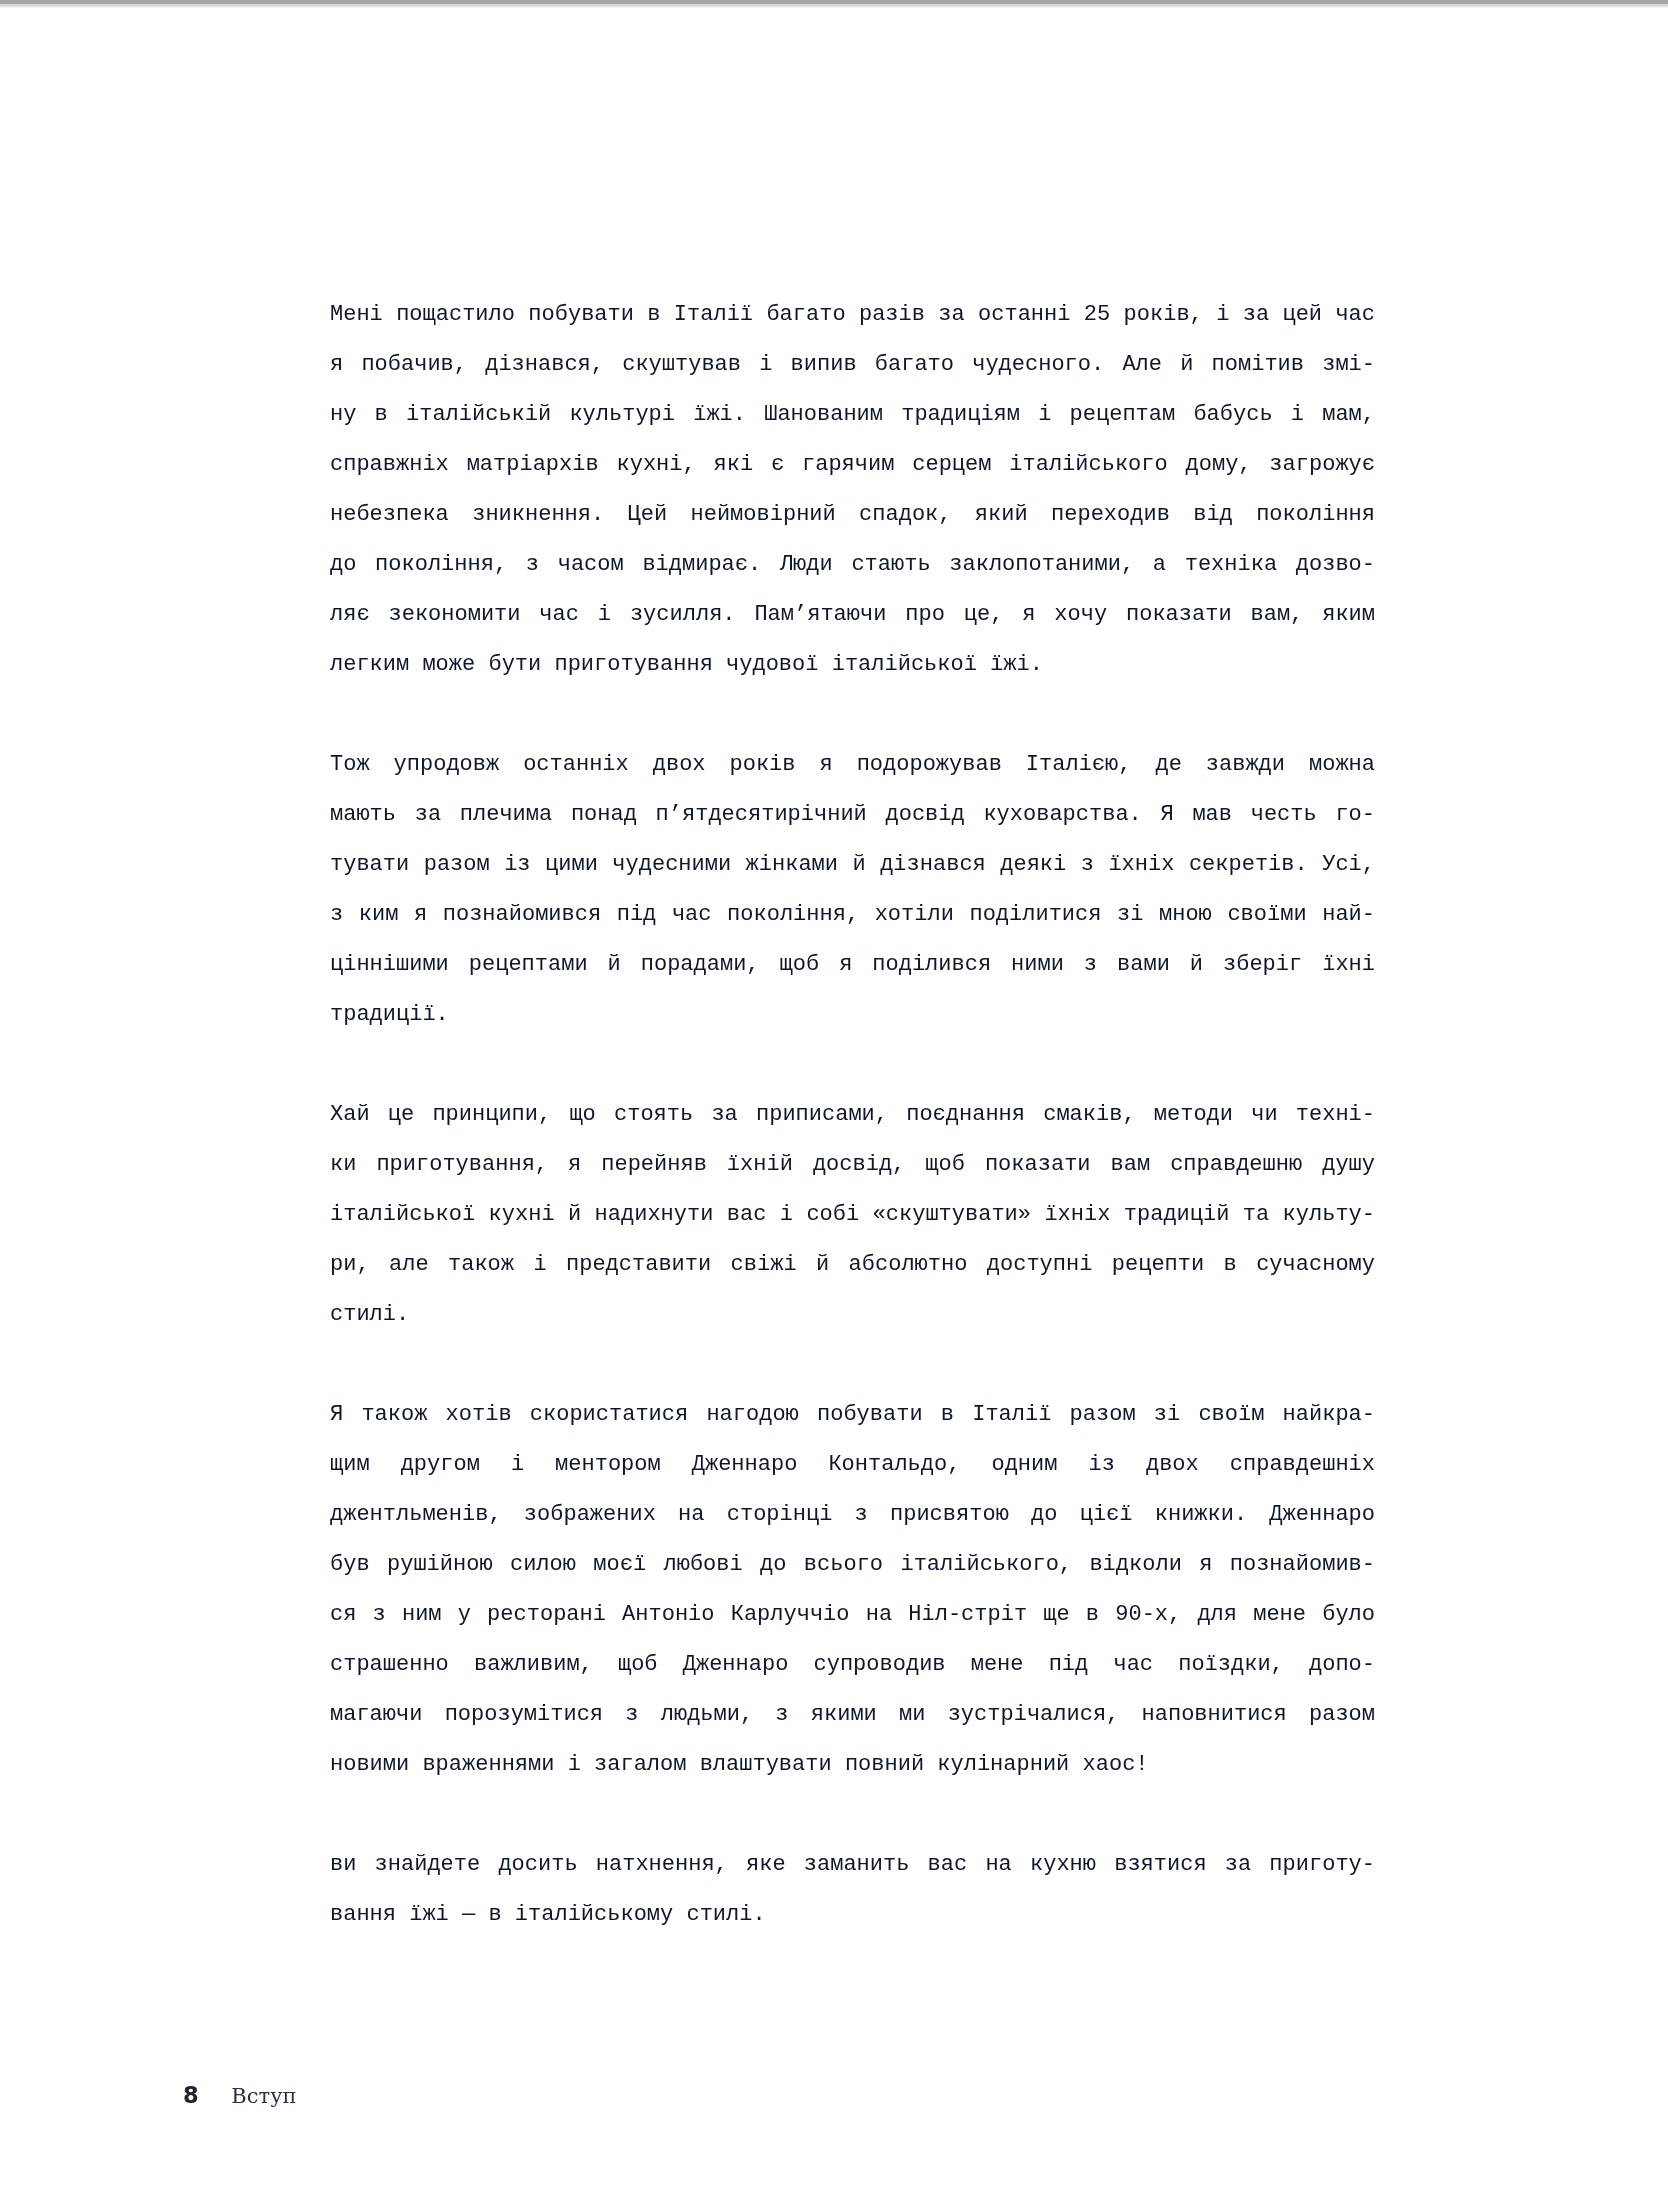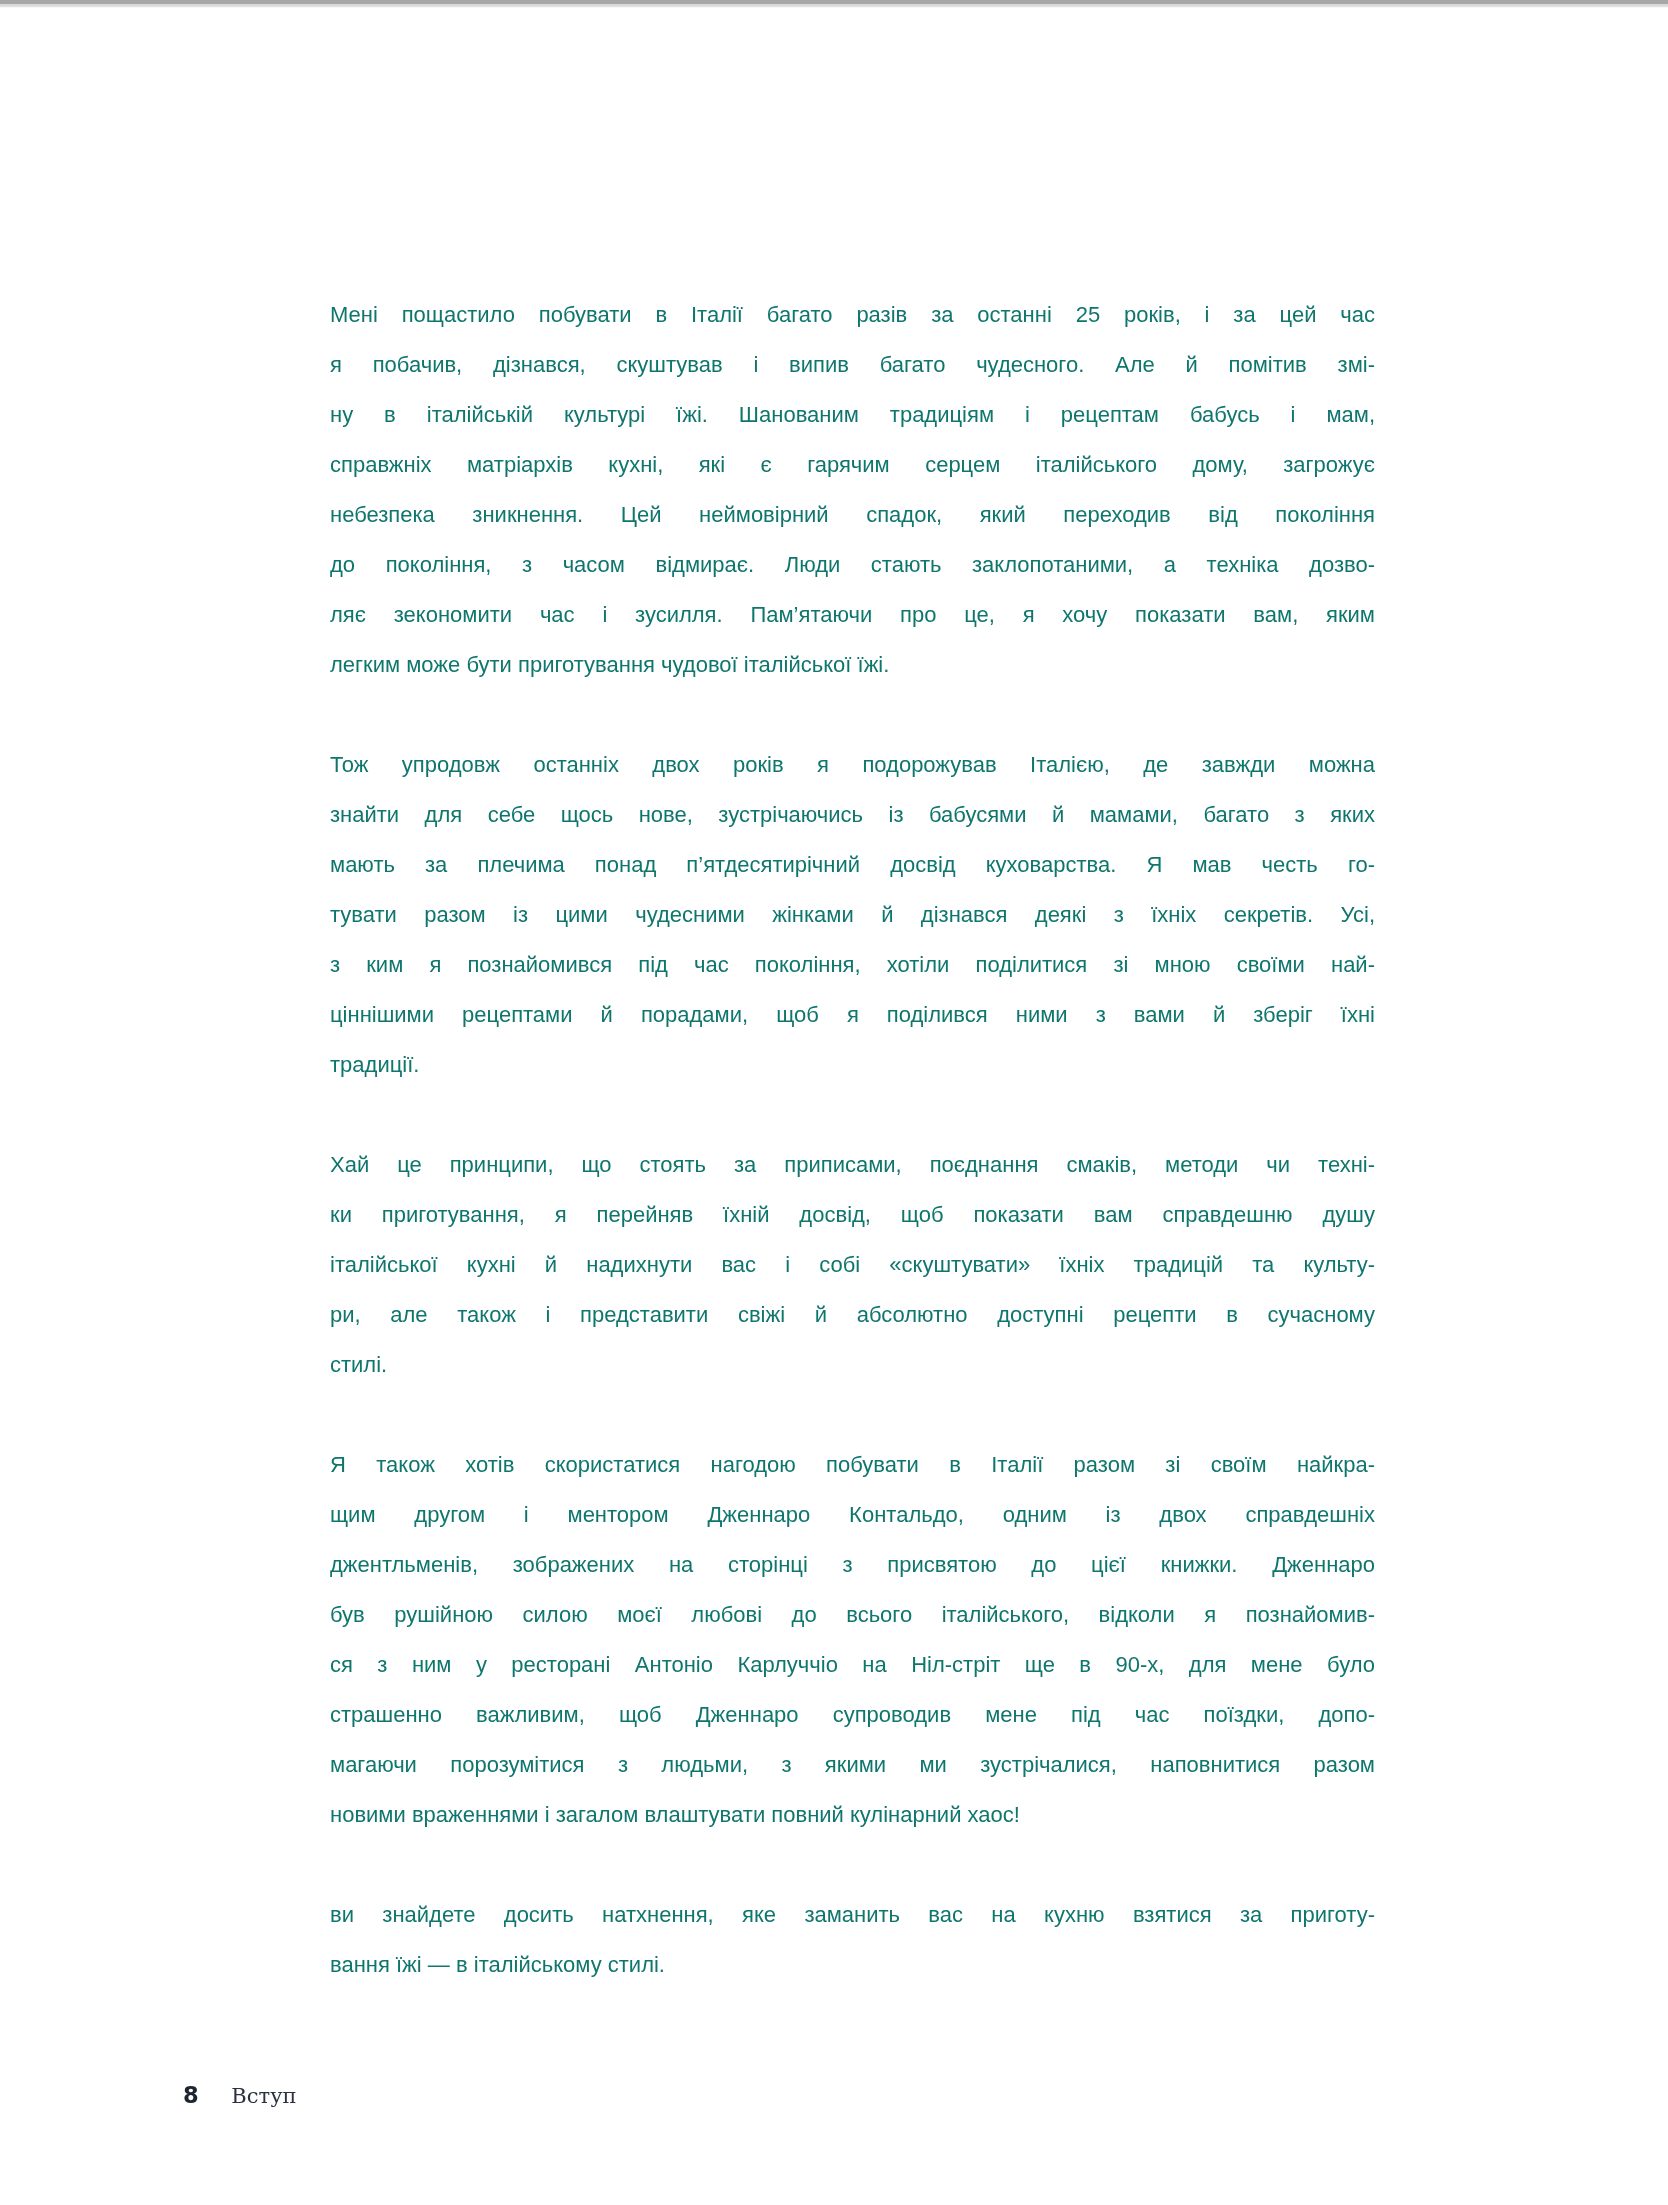--- a/index.html
+++ b/index.html
@@ -21,24 +21,24 @@
     background: linear-gradient(to bottom,
       #a7a7a7 0px, #a7a7a7 4.3px,
       #d8d8d8 4.3px, #d8d8d8 6px,
       #fdfdfd 7.8px, #ffffff 8.7px);
   }
   .page-text {
     position: absolute;
     left: 330px;
     top: 290px;
     width: 1045px;
-    font-family: Liberation Sans, sans-serif;
+    font-family: Liberation Mono, monospace;
     font-size: 22px;
     line-height: 50px;
-    color: #0f766e;
+    color: #0f172a;
     text-align: justify;
   }
   .para {
     margin: 0 0 50px 0;
   }
   .para:last-child {
     margin-bottom: 0;
   }
   .line {
     text-align: justify;
@@ -80,21 +80,20 @@
       <div class="line">я побачив, дізнався, скуштував і випив багато чудесного. Але й помітив змі-</div>
       <div class="line">ну в італійській культурі їжі. Шанованим традиціям і рецептам бабусь і мам,</div>
       <div class="line">справжніх матріархів кухні, які є гарячим серцем італійського дому, загрожує</div>
       <div class="line">небезпека зникнення. Цей неймовірний спадок, який переходив від покоління</div>
       <div class="line">до покоління, з часом відмирає. Люди стають заклопотаними, а техніка дозво-</div>
       <div class="line">ляє зекономити час і зусилля. Пам’ятаючи про це, я хочу показати вам, яким</div>
       <div class="line line-last">легким може бути приготування чудової італійської їжі.</div>
     </div>
     <div class="para">
       <div class="line">Тож упродовж останніх двох років я подорожував Італією, де завжди можна</div>
-      <div class="line">знайти для себе щось нове, зустрічаючись із бабусями й мамами, багато з яких</div>
       <div class="line">мають за плечима понад п’ятдесятирічний досвід куховарства. Я мав честь го-</div>
       <div class="line">тувати разом із цими чудесними жінками й дізнався деякі з їхніх секретів. Усі,</div>
       <div class="line">з ким я познайомився під час покоління, хотіли поділитися зі мною своїми най-</div>
       <div class="line">ціннішими рецептами й порадами, щоб я поділився ними з вами й зберіг їхні</div>
       <div class="line line-last">традиції.</div>
     </div>
     <div class="para">
       <div class="line">Хай це принципи, що стоять за приписами, поєднання смаків, методи чи техні-</div>
       <div class="line">ки приготування, я перейняв їхній досвід, щоб показати вам справдешню душу</div>
       <div class="line">італійської кухні й надихнути вас і собі «скуштувати» їхніх традицій та культу-</div>

